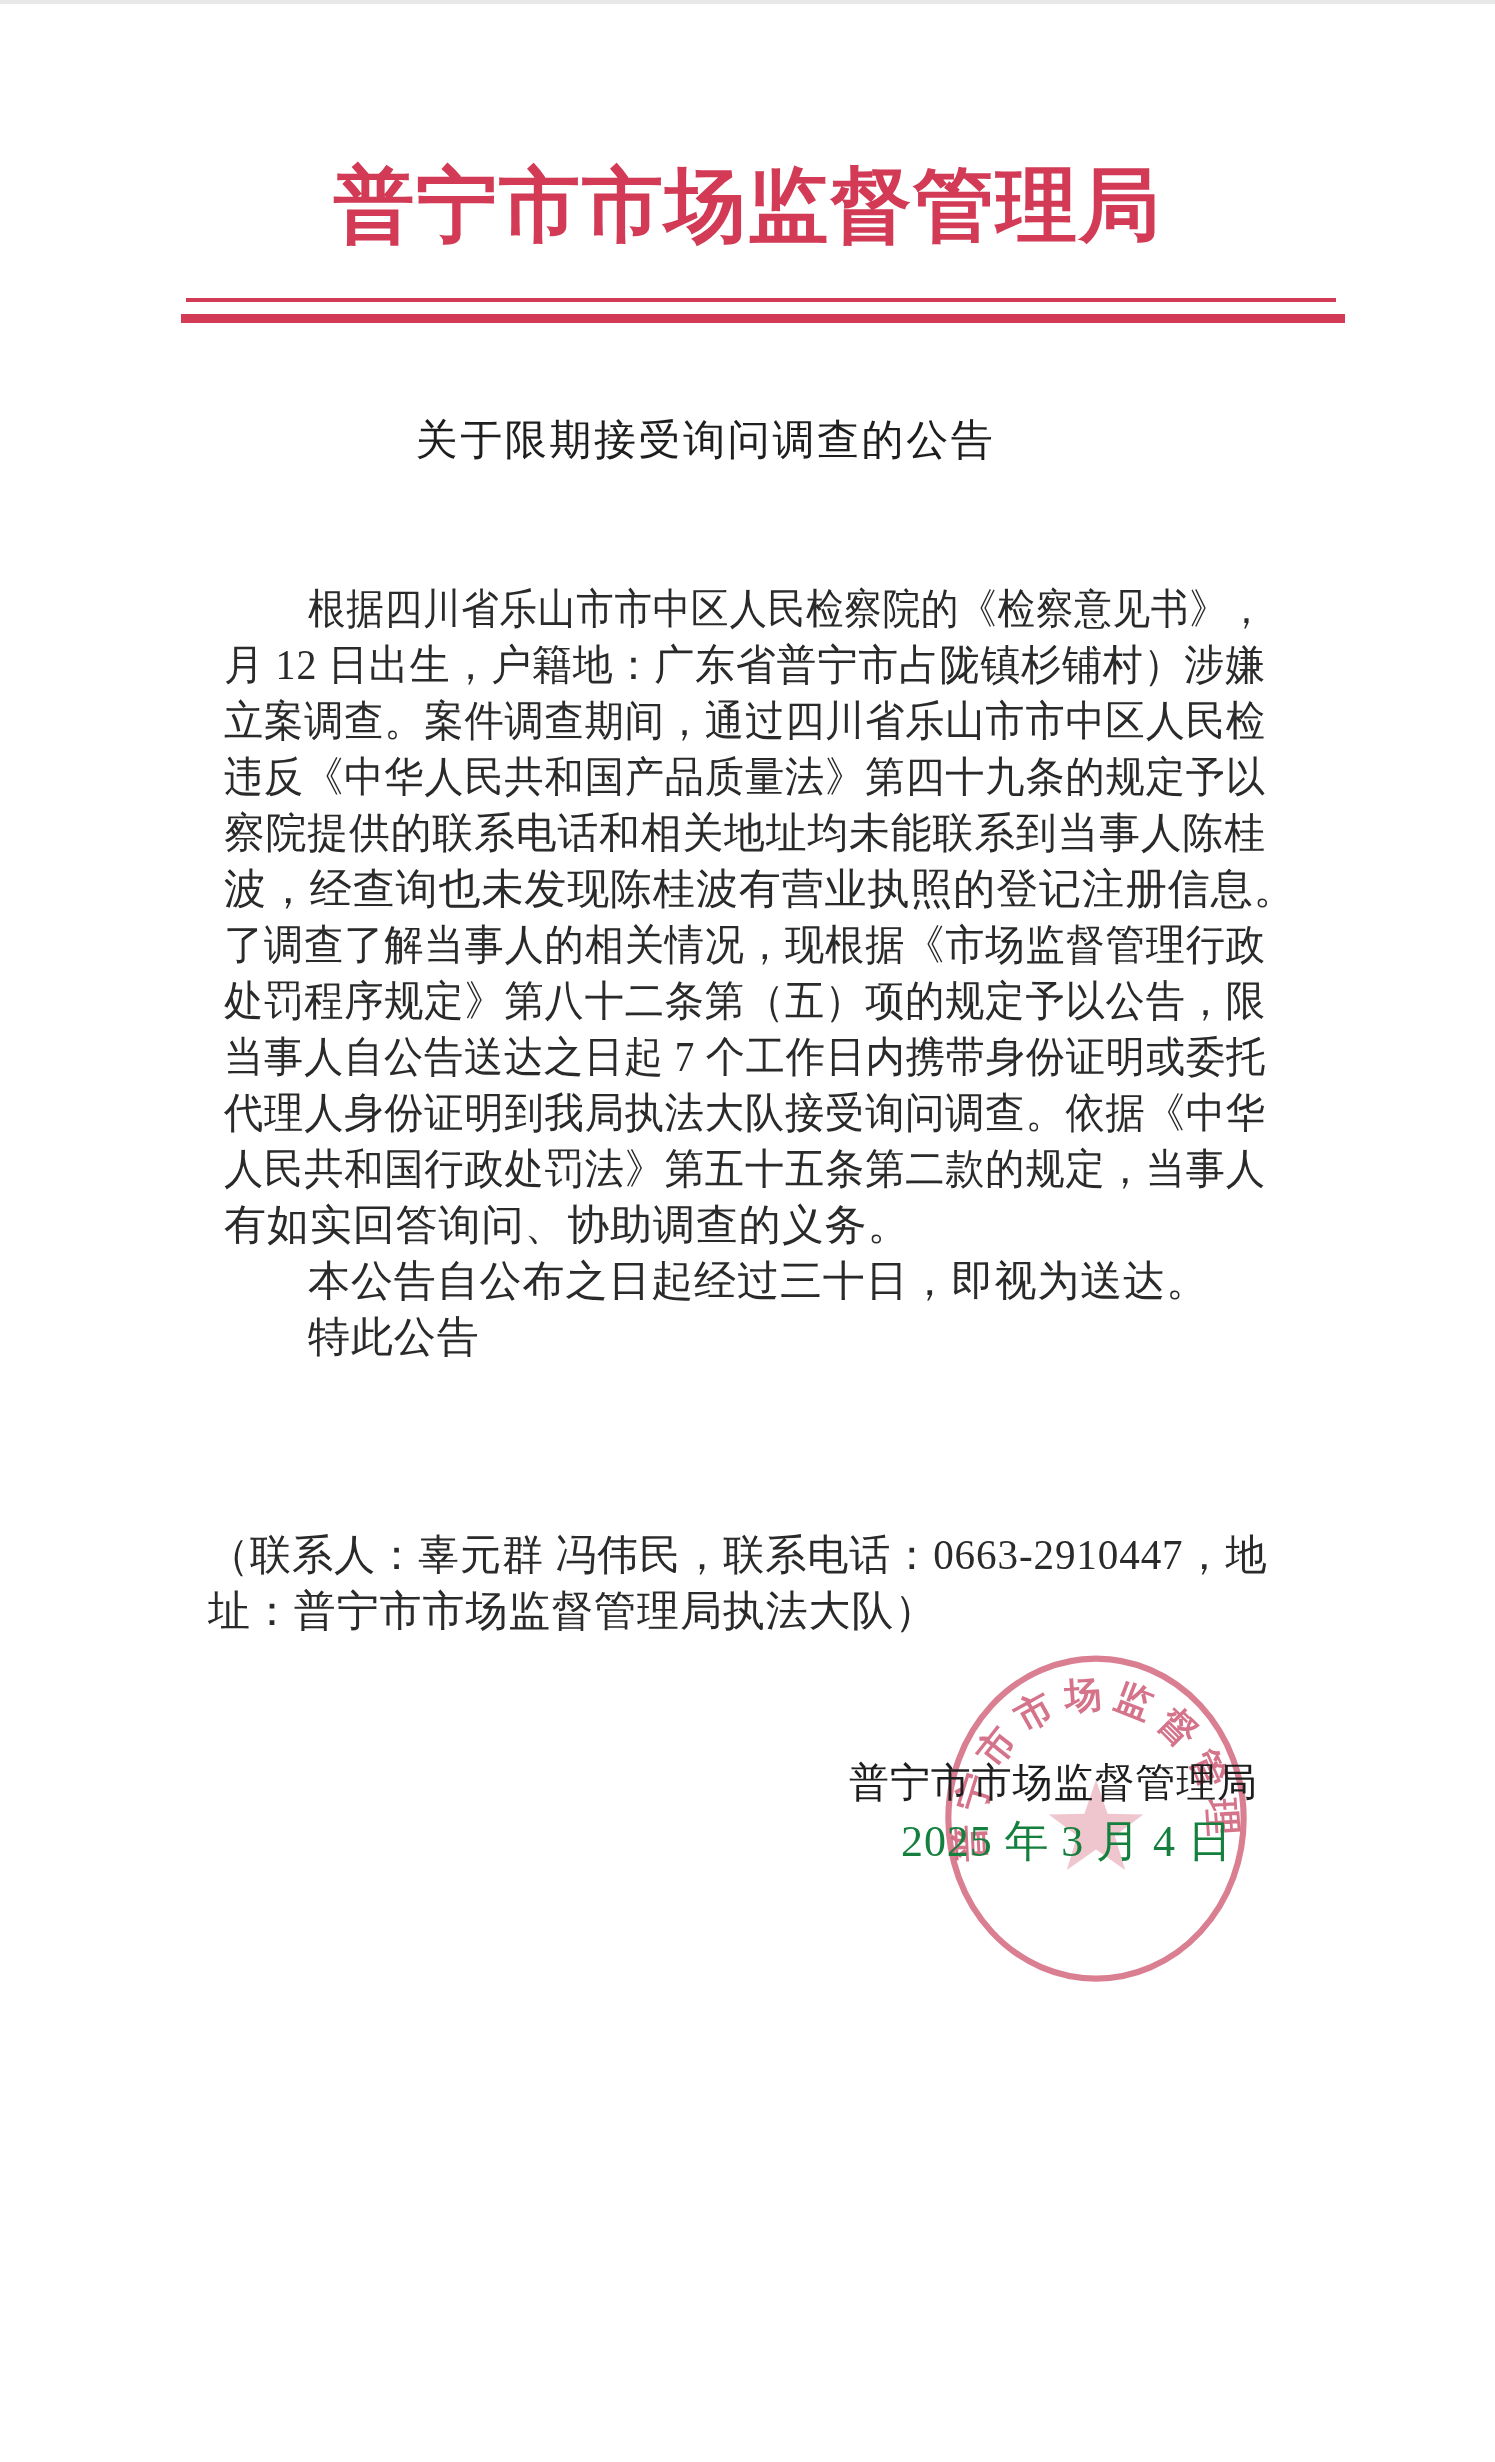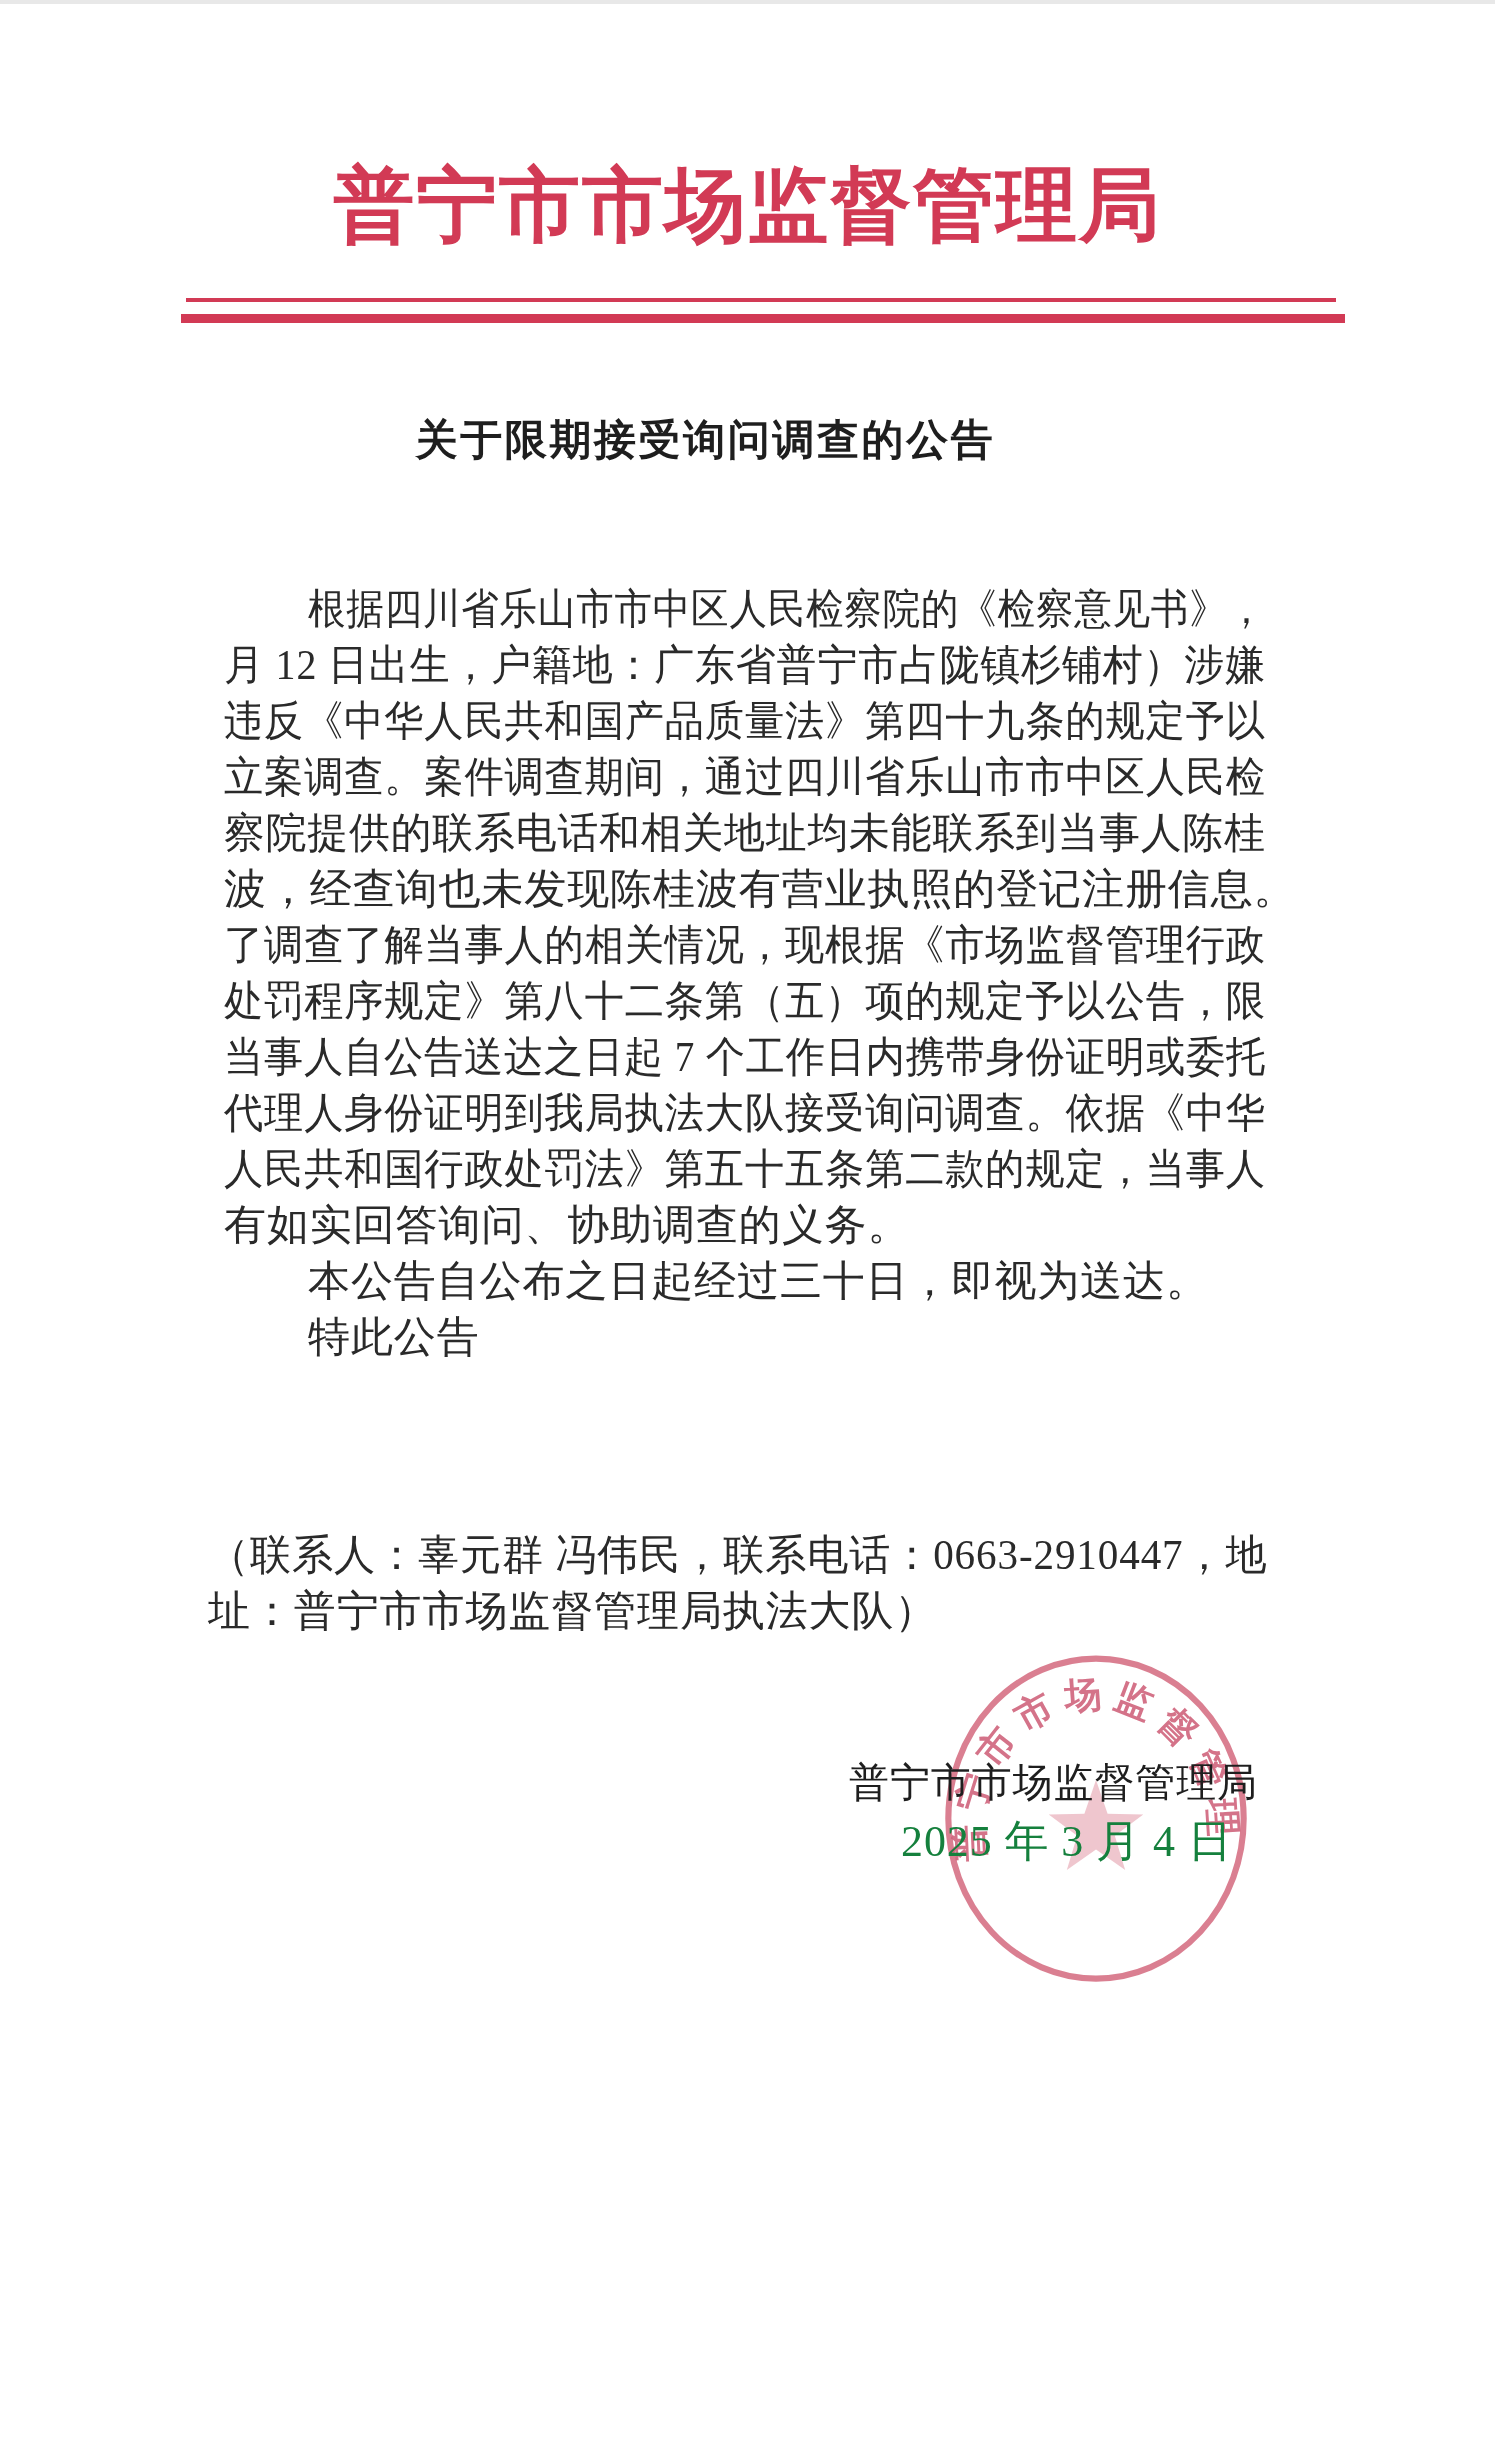--- a/index.html
+++ b/index.html
@@ -25,21 +25,21 @@
     background:#d23a55;
   }
   .rule-thick{
     position:absolute;top:310px;left:181px;width:1164px;height:8.8px;
     background:#d23a55;
   }
   
   .doc-title{
     position:absolute;top:408px;left:0;width:1411px;
     text-align:center;
-    font-size:42px;font-weight:bold;
+    font-size:42px;font-weight:normal;
     letter-spacing:2.6px;
     color:#1e1e1e;
   }
   
   .body-block{
     position:absolute;left:224px;top:577px;width:1047px;
     font-size:42px;
     letter-spacing:0.9px;
     color:#2a2a2a;
   }
@@ -75,22 +75,22 @@
 
   <div class="agency-head">普宁市市场监督管理局</div>
   <div class="rule-thin"></div>
   <div class="rule-thick"></div>
 
   <div class="doc-title">关于限期接受询问调查的公告</div>
 
   <div class="body-block">
     <div class="bline indent"><span class="fit" style="transform: scaleX(0.893061);">根据四川省乐山市市中区人民检察院的《检察意见书》，</span></div>
     <div class="bline"><span class="fit" style="transform: scaleX(0.950479);">月 12 日出生，户籍地：广东省普宁市占陇镇杉铺村）涉嫌</span></div>
+    <div class="bline"><span class="fit" style="transform: scaleX(0.934066);">立案调查。案件调查期间，通过四川省乐山市市中区人民检</span></div>
     <div class="bline"><span class="fit" style="transform: scaleX(0.934066);">违反《中华人民共和国产品质量法》第四十九条的规定予以</span></div>
-    <div class="bline"><span class="fit" style="transform: scaleX(0.934066);">立案调查。案件调查期间，通过四川省乐山市市中区人民检</span></div>
     <div class="bline"><span class="fit" style="transform: scaleX(0.971429);">察院提供的联系电话和相关地址均未能联系到当事人陈桂</span></div>
     <div class="bline"><span>波，经查询也未发现陈桂波有营业执照的登记注册信息。</span></div>
 
     <div class="bline"><span class="fit" style="transform: scaleX(0.934066);">了调查了解当事人的相关情况，现根据《市场监督管理行政</span></div>
     <div class="bline"><span class="fit" style="transform: scaleX(0.934066);">处罚程序规定》第八十二条第（五）项的规定予以公告，限</span></div>
     <div class="bline"><span class="fit" style="transform: scaleX(0.932602);">当事人自公告送达之日起 7 个工作日内携带身份证明或委托</span></div>
     <div class="bline"><span class="fit" style="transform: scaleX(0.934066);">代理人身份证明到我局执法大队接受询问调查。依据《中华</span></div>
     <div class="bline"><span class="fit" style="transform: scaleX(0.934066);">人民共和国行政处罚法》第五十五条第二款的规定，当事人</span></div>
     <div class="bline"><span>有如实回答询问、协助调查的义务。</span></div>
 

